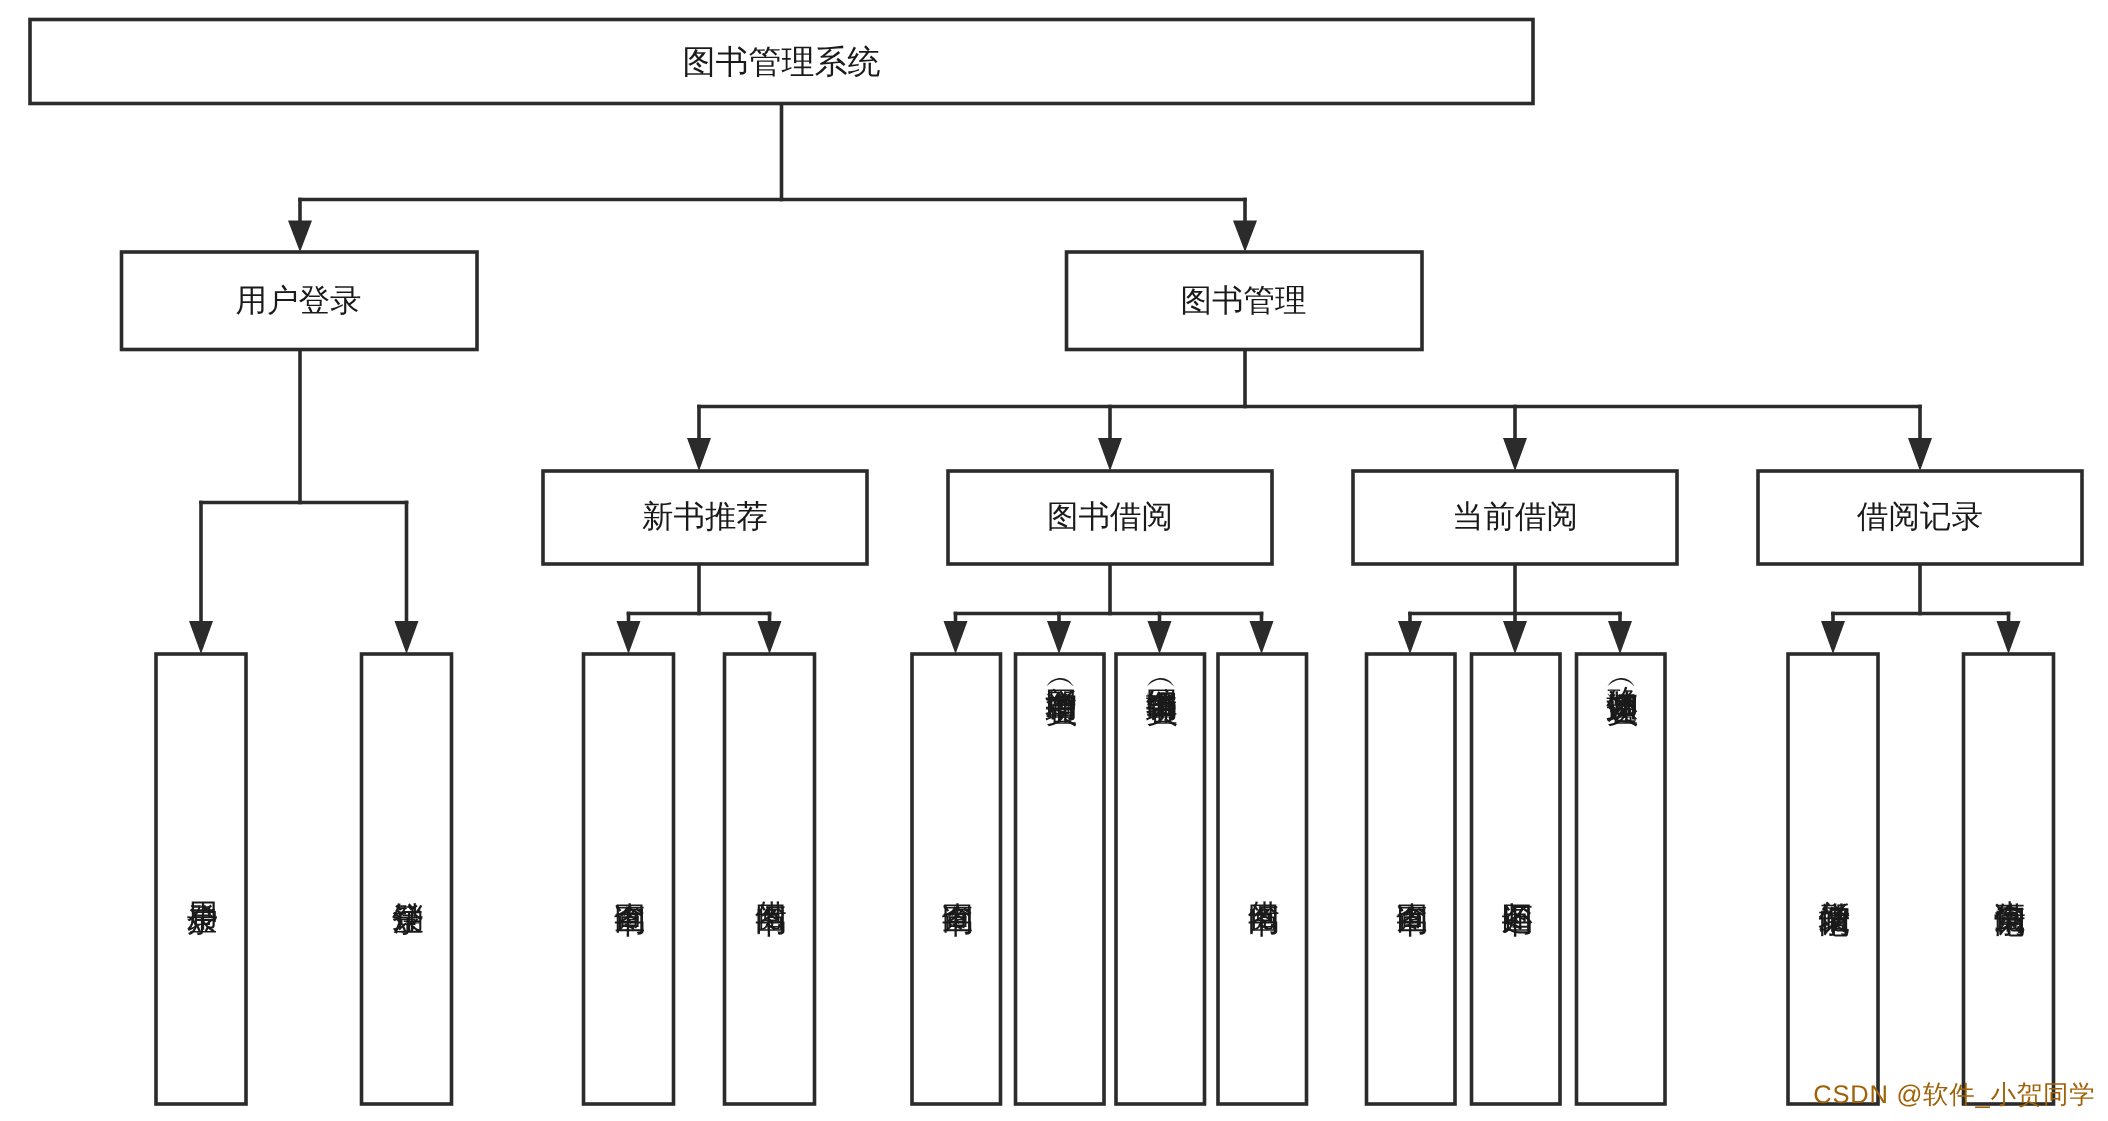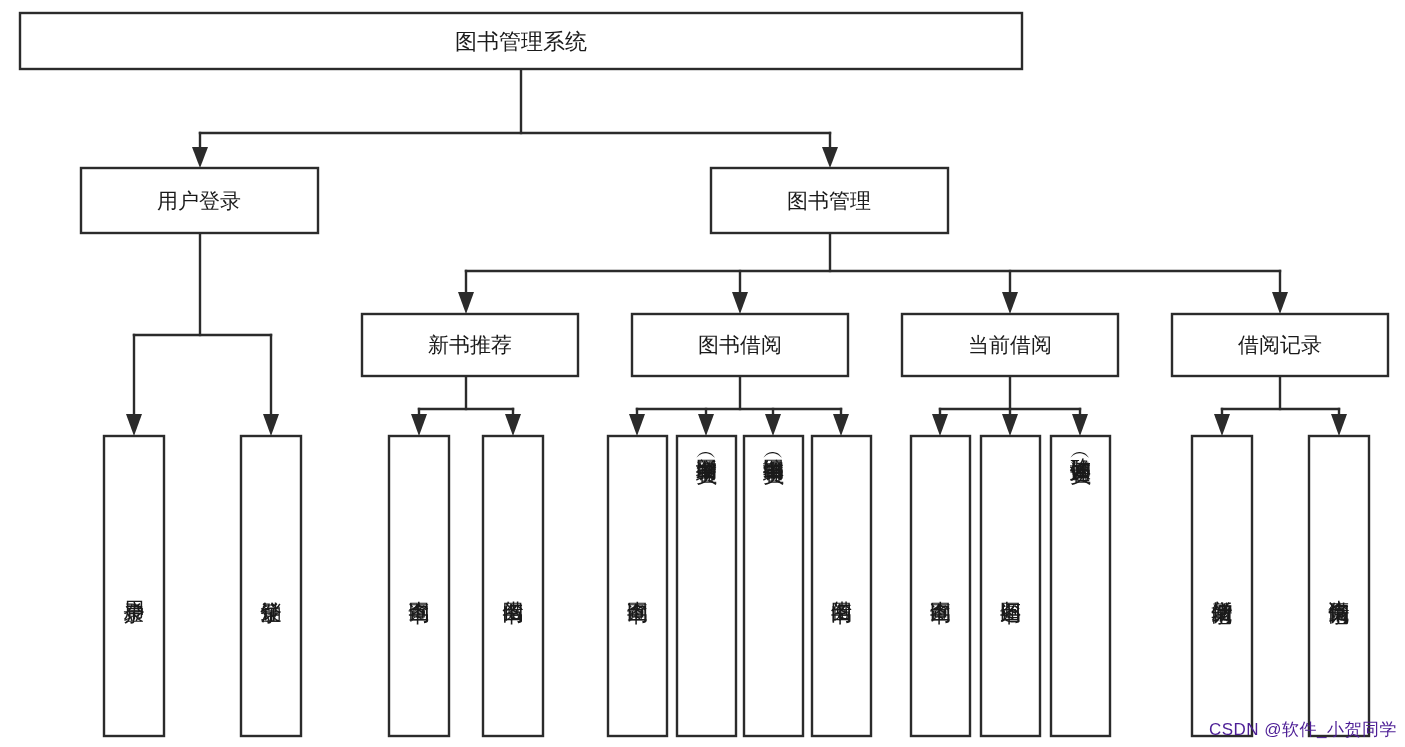--- a/index.html
+++ b/index.html
@@ -67,21 +67,21 @@
     letter-spacing: 1px;
     color: #1a1a1a;
     white-space: nowrap;
   }
   .watermark {
     position: absolute;
     right: 8px;
     bottom: 6px;
     font-family: "Liberation Sans", "DejaVu Sans", sans-serif;
     font-size: 17px;
-    color: #4c1d95;
+    color: #a16207;
     letter-spacing: 0.5px;
     white-space: nowrap;
     pointer-events: none;
   }
 </style>
 </head>
 <body>
 
 <div id="diagram-root">
 

